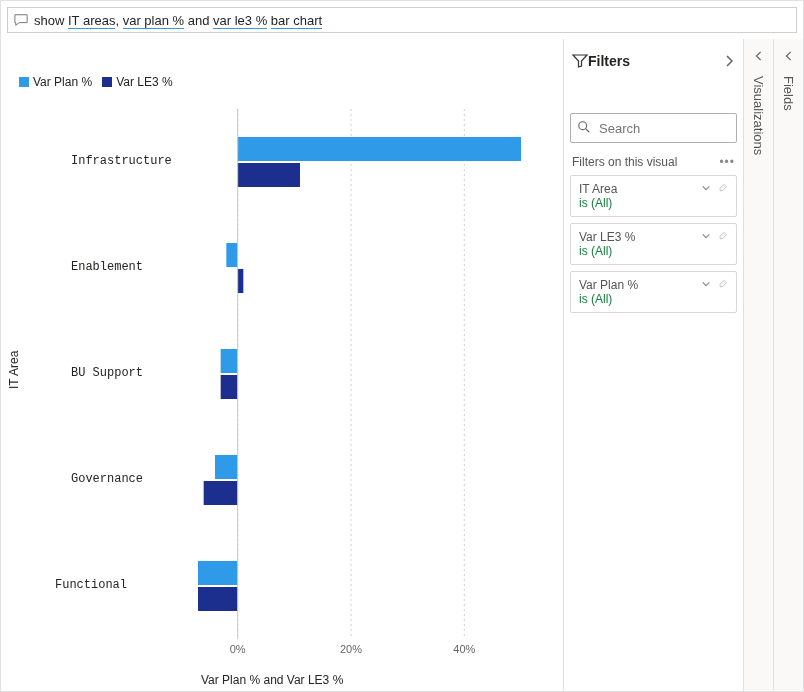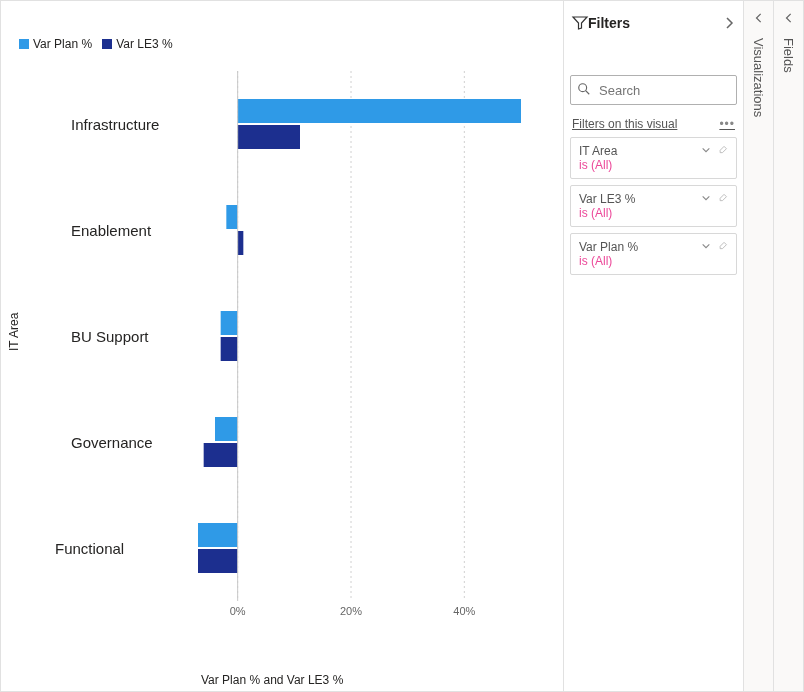--- a/index.html
+++ b/index.html
@@ -18,52 +18,62 @@
   .legend-item { display:flex; align-items:center; gap:4px; }
   .swatch { width:10px; height:10px; display:inline-block; }
 
   .axis-y-label { position:absolute; left:6px; top:350px; transform:rotate(-90deg); transform-origin:left top; font-size:12px; }
   .axis-x-label { position:absolute; left:200px; bottom:4px; font-size:12px; width:200px; text-align:left; }
 
   .plot { position:absolute; left:180px; top:60px; width:340px; height:565px; }
   .grid line { stroke:#d0d0d0; stroke-dasharray:2 3; }
   .axis-line { stroke:#c8c8c8; }
 
-  .cat-label { position:absolute; font-size:15px; text-align:left; width:90px; }
+  .cat-label { position:absolute; font-size:12px; text-align:left; width:90px;font-family:Liberation Mono, monospace; }
   .tick-label { position:absolute; font-size:11px; text-align:center; width:40px; color:#666; }
 
   .filters { width:180px; border-left:1px solid #e1e1e1; padding:8px 6px; }
   .filters-head { display:flex; align-items:center; gap:0; font-size:14px; font-weight:600; margin:6px 2px 10px 2px; }
   .filters-head .spacer { flex:1; }
   .filters-head svg { display:block; }
 
   .search { border:1px solid #b0b0b0; border-radius:2px; height:30px; display:flex; align-items:center; padding:0 6px; gap:6px; margin-bottom:12px;margin-top:44px; }
   .search input { border:none; outline:none; font-size:13px; width:100%; }
 
-  .section-head { display:flex; align-items:flex-start; font-size:12px; color:#555; margin:10px 2px 6px 2px;text-decoration:underline; }
+  .section-head { display:flex; align-items:flex-start; font-size:12px; color:#555; margin:10px 2px 6px 2px; }
   .section-head .spacer { flex:1; }
   .dots { letter-spacing:1px; color:#888; font-size:12px; }
 
   .filter-card { border:1px solid #d8d8d8; border-radius:2px; padding:6px 8px; margin-bottom:6px; font-size:12px; display:flex; }
   .filter-card .txt { flex:1; }
   .filter-card .name { color:#555; }
-  .filter-card .val { color:#ec4899; }
+  .filter-card .val { color:#15803d; }
   .filter-card .icons { display:flex; gap:6px; align-items:flex-start; color:#888; }
 
   .rail { width:30px; border-left:1px solid #e1e1e1; display:flex; flex-direction:column; align-items:center; padding-top:10px; background:#faf9f8; }
   .rail .chev { margin-bottom:12px; }
   .rail .label { writing-mode:vertical-rl; font-size:13px; color:#555; }
 
   svg { overflow:visible; }
 </style>
 </head>
 <body>
 
 <div class="root">
 
+  <div class="querybar">
+    <span class="qicon">
+      <svg width="14" height="14" viewBox="0 0 16 16">
+          <path d="M1 2h14v9H6l-4 3v-3H1z" fill="none" stroke="#666" stroke-width="1"></path>
+        </svg>
+    </span>
+    <span class="qtext">
+      <span>show </span><span class="ul">IT areas</span><span>, </span><span class="ul">var plan %</span><span> and </span><span class="ul">var le3 %</span><span> </span><span class="ul">bar chart</span>
+    </span>
+  </div>
 
   <div class="body">
 
     <div class="chart-area">
 
       <div class="legend">
         <div class="legend-item">
           <span class="swatch" style="background:#2f9ae7"></span>
           <span>Var Plan %</span>
         </div>

